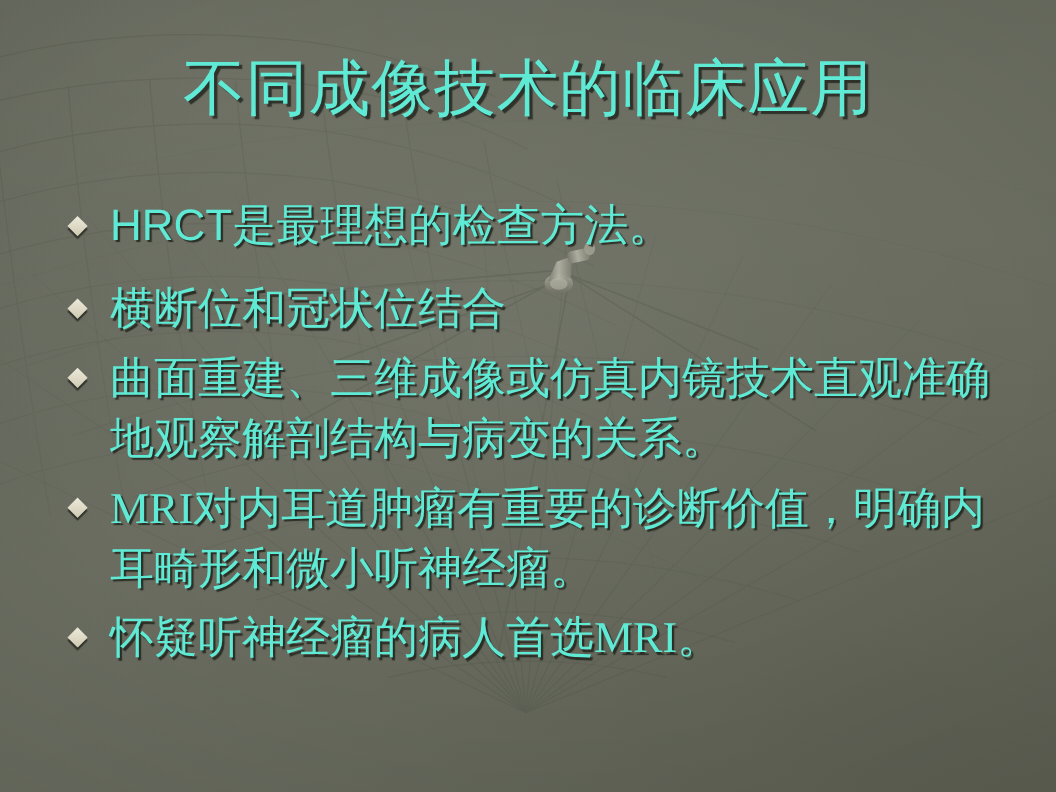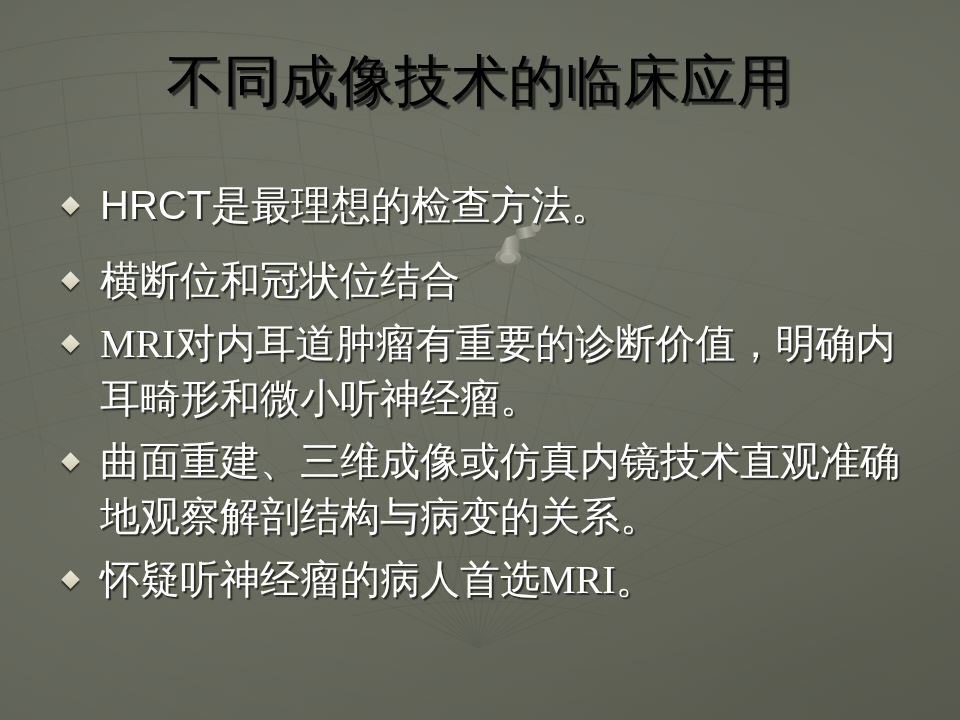--- a/index.html
+++ b/index.html
@@ -42,39 +42,39 @@
   
   .title {
     position: absolute;
     left: 0;
     right: 0;
     top: 48px;
     text-align: center;
     font-size: 56px;
     line-height: 66px;
     letter-spacing: 1px;
-    color: #000000;
+    color: #5eead4;
     text-shadow: 3px 3px 1px rgba(30,32,25,0.78);
     white-space: nowrap;
     font-family: "Liberation Serif", "DejaVu Serif", serif;
   }
 
   
   .body {
     position: absolute;
     left: 56px;
     top: 178px;
     width: 862px;
   }
   .bullet {
     position: relative;
     display: block;
     padding-left: 44px;
     margin: 0 0 6px 0;
-    color: #ffffff;
+    color: #5eead4;
     font-size: 40px;
     line-height: 55px;
     letter-spacing: 0px;
     text-shadow: 2px 2px 1px rgba(28,30,23,0.80);
     font-family: "Liberation Serif", "DejaVu Serif", serif;
   }
   .bullet.sans {
     font-family: "Liberation Sans", "DejaVu Sans", sans-serif;
   }
   .bullet .marker {
@@ -225,30 +225,30 @@
     <div class="bullet sans b1">
       <span class="marker"></span>
       <span class="txt">HRCT是最理想的检查方法。</span>
     </div>
 
     <div class="bullet b2">
       <span class="marker"></span>
       <span class="txt">横断位和冠状位结合</span>
     </div>
 
+    <div class="bullet b3">
+      <span class="marker"></span>
+      <span class="txt">曲面重建、三维成像或仿真内镜技术直观准确地观察解剖结构与病变的关系。</span>
+    </div>
+
     <div class="bullet b4">
       <span class="marker"></span>
       <span class="txt">MRI对内耳道肿瘤有重要的诊断价值，明确内耳畸形和微小听神经瘤。</span>
     </div>
 
-    <div class="bullet b3">
-      <span class="marker"></span>
-      <span class="txt">曲面重建、三维成像或仿真内镜技术直观准确地观察解剖结构与病变的关系。</span>
-    </div>
-
     <div class="bullet b5">
       <span class="marker"></span>
       <span class="txt">怀疑听神经瘤的病人首选MRI。</span>
     </div>
 
   </div>
 
 </div>
 
 </body></html>

